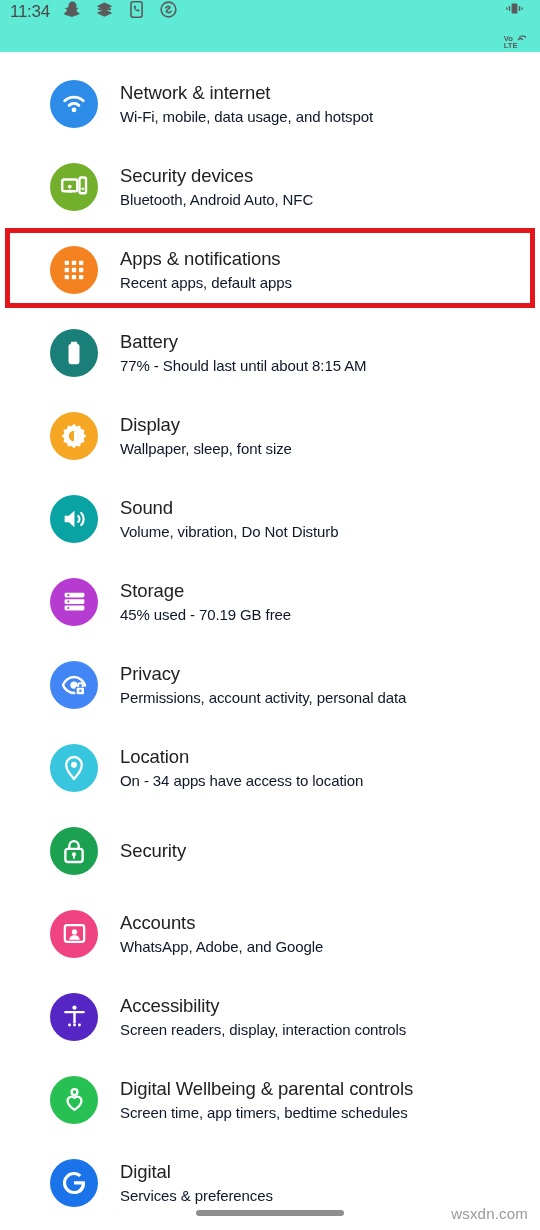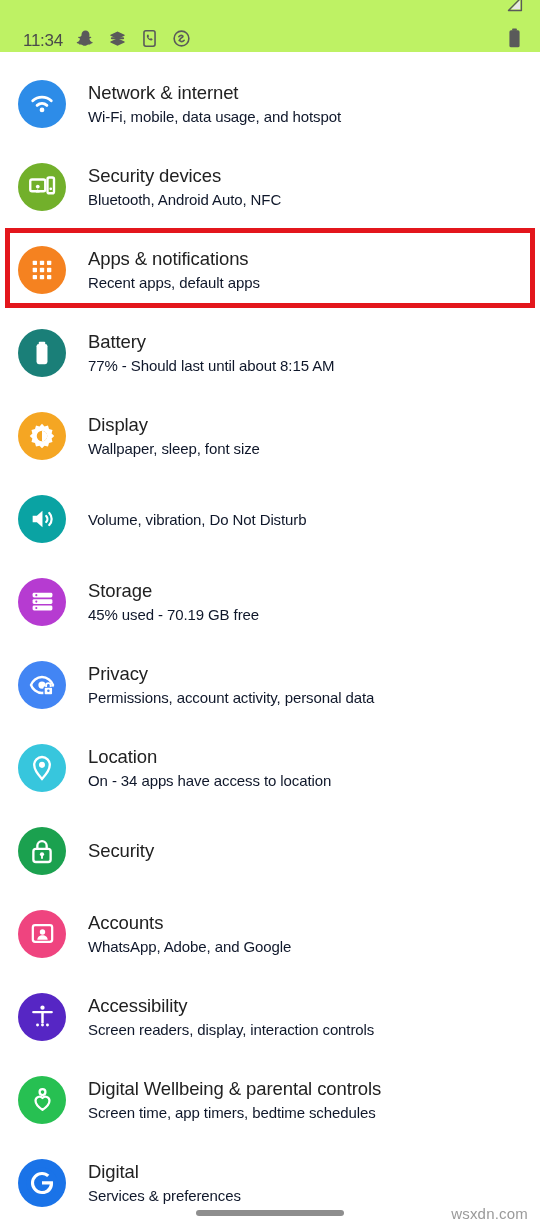--- a/index.html
+++ b/index.html
@@ -12,25 +12,25 @@
   #screen {
     position: relative;
     width: 540px; height: 1230px;
     background: #ffffff;
   }
 
   
   .status-bar {
     position: relative;
     height: 52px;
-    background: #bef264;
+    background: #5eead4;
     display: flex;
-    align-items: flex-end;
+    align-items: flex-start;
     justify-content: space-between;
-    padding: 0 14px 0 23px;
+    padding: 0 14px 0 10px;
   }
   .status-left { display: flex; align-items: center; gap: 13px; }
   .status-right { display: flex; align-items: center; gap: 11px; flex-direction: column; }
   .clock {
     font-size: 17px; color: #4a4a4a; letter-spacing: -0.3px;
     font-family: "Liberation Sans", sans-serif;
   }
   .sb-icon { display: block; }
 
   
@@ -38,20 +38,21 @@
     position: relative;
     padding-top: 10px;
   }
   .row {
     position: relative;
     display: flex;
     align-items: center;
     height: 83px;
     padding-left: 18px;
     background: #ffffff;
+    margin-left: 32px;
   }
   .row-icon {
     width: 48px; height: 48px;
     border-radius: 50%;
     flex: 0 0 48px;
     display: flex; align-items: center; justify-content: center;
     margin-right: 22px;
   }
   .row-icon svg { display: block; }
   .row-text { display: flex; flex-direction: column; justify-content: center; }
@@ -286,20 +287,21 @@
 
     <div class="row">
       <div class="row-icon" style="background:#0aa3a3">
         <svg width="28" height="28" viewBox="0 0 24 24">
           <path fill="#fff" d="M4 9.2h3.6L12.4 5v14l-4.8-4.2H4z"></path>
           <path d="M15.6 9.4a3.8 3.8 0 0 1 0 5.2" fill="none" stroke="#fff" stroke-width="1.9" stroke-linecap="round"></path>
           <path d="M18.2 6.9a7.3 7.3 0 0 1 0 10.2" fill="none" stroke="#fff" stroke-width="1.9" stroke-linecap="round"></path>
         </svg>
       </div>
       <div class="row-text">
+        <span class="row-title">Sound</span>
         <span class="row-sub">Volume, vibration, Do Not Disturb</span>
       </div>
     </div>
 
     <div class="row">
       <div class="row-icon" style="background:#b63bd1">
         <svg width="27" height="27" viewBox="0 0 24 24">
           <g fill="#fff">
             <rect x="3.2" y="4.2" width="17.6" height="4.3" rx="1.3"></rect>
             <rect x="3.2" y="9.9" width="17.6" height="4.3" rx="1.3"></rect>

